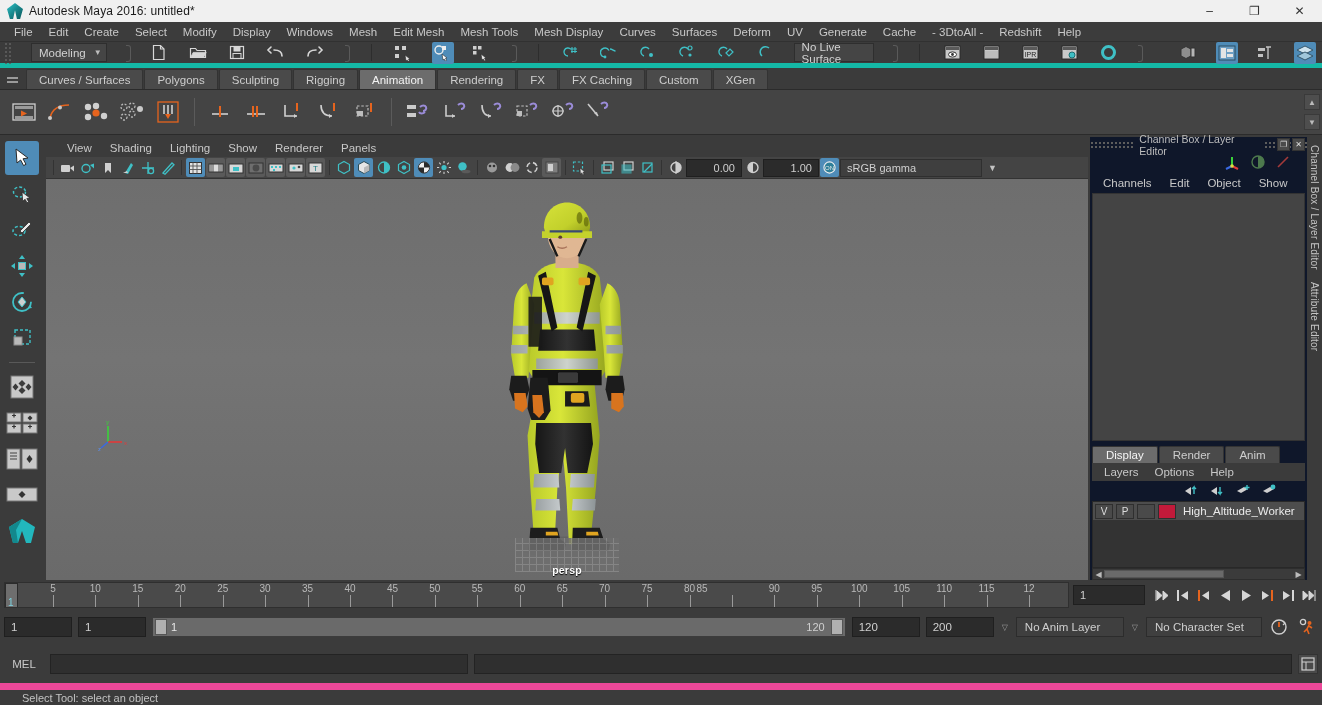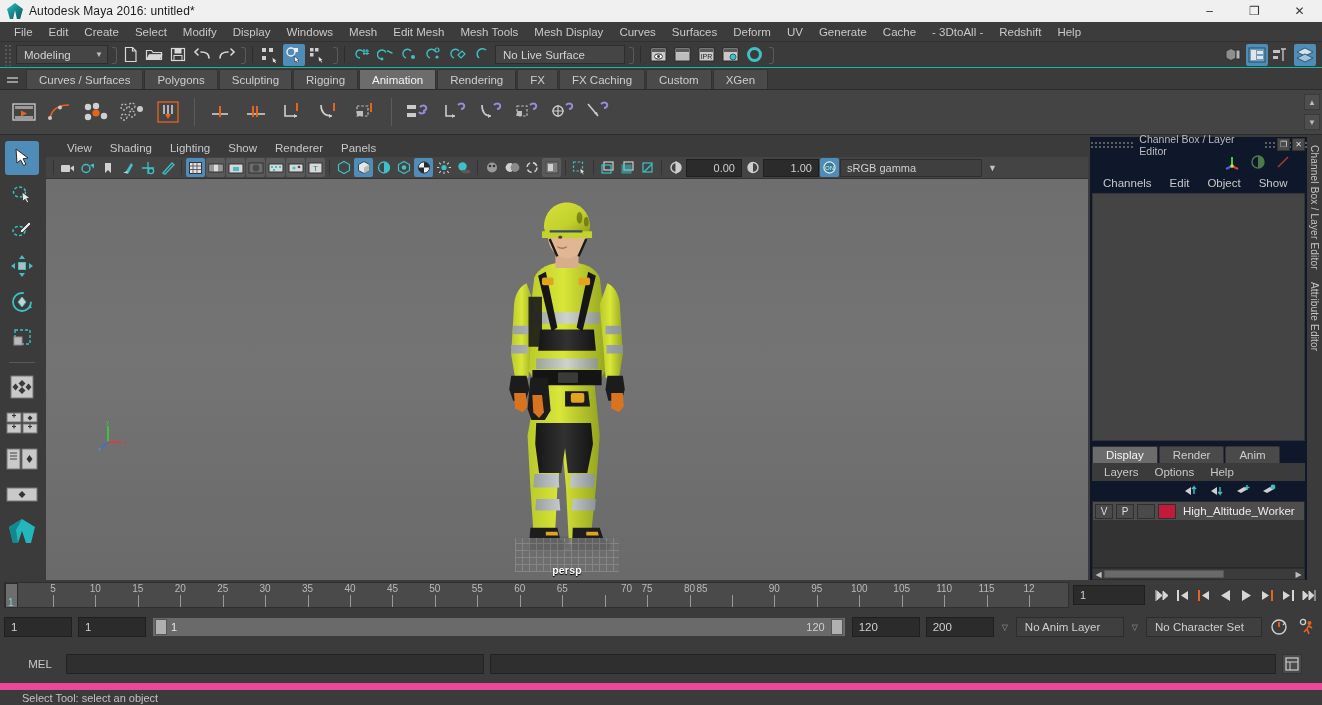--- a/index.html
+++ b/index.html
@@ -30,21 +30,21 @@
   
   #menubar{
     height:20px; background:#3c3c3c; display:flex; align-items:center;
     padding-left:6px; border-bottom:1px solid #313131;
   }
   #menubar .mi{ padding:2px 8px; color:#c9c9c9; font-size:11.5px; white-space:nowrap;}
 
   
   #statusline{
     height:26px; background:#3b3b3b; display:flex; align-items:center;
-    border-bottom:1px solid #14b8a6; padding-left:4px; gap:2px;
+    border-bottom:5px solid #14b8a6; padding-left:4px; gap:17px;
   }
   .gripdots{
     width:8px; height:22px; flex:none;
     background-image:radial-gradient(#5d5d5d 40%, transparent 41%);
     background-size:4px 4px; opacity:.85;
   }
   .sep{ width:1px; height:17px; background:#2d2d2d; margin:0 4px; flex:none;}
   .sepbr{ width:7px; height:17px; flex:none; position:relative;}
   .sepbr:after{content:"";position:absolute;left:2px;top:1px;width:4px;height:15px;
      border:1px solid #5a5a5a; border-left:none; border-radius:0 3px 3px 0;}
@@ -174,21 +174,21 @@
      display:flex;align-items:center;justify-content:space-between;padding:0 2px;position:relative;}
   #rangebar .handle{width:12px;height:16px;background:#b0b0b0;border:1px solid #555;}
   #rangebar .lv{position:absolute;left:18px;font-size:11px;color:#e8e8e8;}
   #rangebar .rv{position:absolute;right:20px;font-size:11px;color:#cfcfcf;}
   .dropfld{height:20px;background:#3f3f3f;border:1px solid #2c2c2c;color:#cfcfcf;
      display:flex;align-items:center;padding:0 8px;font-size:11.5px;}
   .caret{font-size:8px;color:#9b9b9b;padding:0 2px;}
 
   
   #melrow{position:absolute;left:0;top:650px;width:100%;height:28px;background:#3b3b3b;
-     display:flex;align-items:center;padding:0 20px;gap:6px;}
+     display:flex;align-items:center;padding:0 4px;gap:6px;}
   #mellabel{width:40px;text-align:center;font-size:11.5px;color:#c8c8c8;}
   #melinput{height:20px;background:#2f2f2f;border:1px solid #232323;flex:0 0 418px;}
   #melout{height:20px;background:#2f2f2f;border:1px solid #232323;flex:1;}
   #melicon{width:20px;height:20px;background:#4a4a4a;border:1px solid #333;
      display:flex;align-items:center;justify-content:center;flex:none;}
 
   
   #statusbar{position:absolute;left:0;top:683px;width:100%;height:22px;background:#3b3b3b;
      display:flex;align-items:center;padding-left:22px;border-top:7px solid #ec4899;}
   #statusbar .txt{font-size:11px;color:#c2c2c2;}
@@ -1099,21 +1099,21 @@
         <div class="tlab" style="left: 387.445px;">45</div>
         <div class="tick" style="left: 429.882px;"></div>
         <div class="tlab" style="left: 429.882px;">50</div>
         <div class="tick" style="left: 472.319px;"></div>
         <div class="tlab" style="left: 472.319px;">55</div>
         <div class="tick" style="left: 514.756px;"></div>
         <div class="tlab" style="left: 514.756px;">60</div>
         <div class="tick" style="left: 557.193px;"></div>
         <div class="tlab" style="left: 557.193px;">65</div>
         <div class="tick" style="left: 599.63px;"></div>
-        <div class="tlab" style="left: 599.63px; margin-left: 22px;">70</div>
+        <div class="tlab" style="left: 599.63px;">70</div>
         <div class="tick" style="left: 642.067px;"></div>
         <div class="tlab" style="left: 642.067px;">75</div>
         <div class="tick" style="left: 684.504px;"></div>
         <div class="tlab" style="left: 684.504px;">80</div>
         <div class="tick" style="left: 726.941px;"></div>
         <div class="tlab" style="left: 697px;">85</div>
         <div class="tick" style="left: 769.378px;"></div>
         <div class="tlab" style="left: 769.378px;">90</div>
         <div class="tick" style="left: 811.815px;"></div>
         <div class="tlab" style="left: 811.815px;">95</div>

